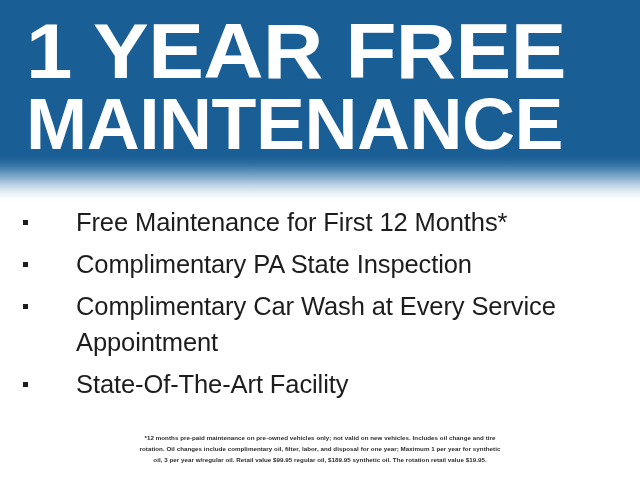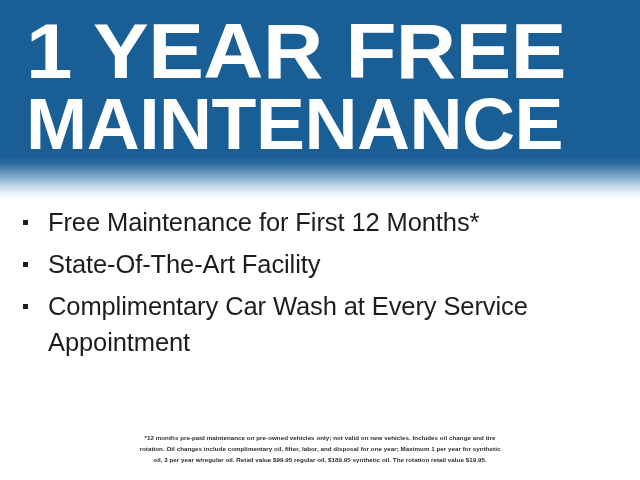--- a/index.html
+++ b/index.html
@@ -75,21 +75,21 @@
     left: 0;
     top: 204px;
     width: 640px;
     list-style: none;
     margin: 0;
     padding: 0;
   }
 
   .benefit-item {
     position: relative;
-    padding-left: 48px;
+    padding-left: 76px;
     margin: 0 0 6px 0;
     color: #1d1d1d;
     font-family: "Liberation Sans", sans-serif;
     font-size: 25.5px;
     line-height: 36px;
     font-weight: normal;
     letter-spacing: -0.1px;
   }
 
   .benefit-bullet {
@@ -137,25 +137,29 @@
     </div>
   </div>
 
   <ul class="benefits">
     <li class="benefit-item">
       <span class="benefit-bullet"></span>
       <span class="benefit-text">Free Maintenance for First 12 Months*</span>
     </li>
     <li class="benefit-item">
       <span class="benefit-bullet"></span>
-      <span class="benefit-text">State-Of-The-Art Facility</span>
+      <span class="benefit-text">Complimentary PA State Inspection</span>
     </li>
     <li class="benefit-item">
       <span class="benefit-bullet"></span>
       <span class="benefit-text">Complimentary Car Wash at Every Service Appointment</span>
+    </li>
+    <li class="benefit-item">
+      <span class="benefit-bullet"></span>
+      <span class="benefit-text">State-Of-The-Art Facility</span>
     </li>
   </ul>
 
   <div class="fine-print">
     <span class="fine-print-line">*12 months pre-paid maintenance on pre-owned vehicles only; not valid on new vehicles. Includes oil change and tire</span>
     <span class="fine-print-line">rotation. Oil changes include complimentary oil, filter, labor, and disposal for one year; Maximum 1 per year for synthetic</span>
     <span class="fine-print-line">oil, 3 per year w/regular oil. Retail value $99.95 regular oil, $189.95 synthetic oil. The rotation retail value $19.95.</span>
   </div>
 
 </div>

